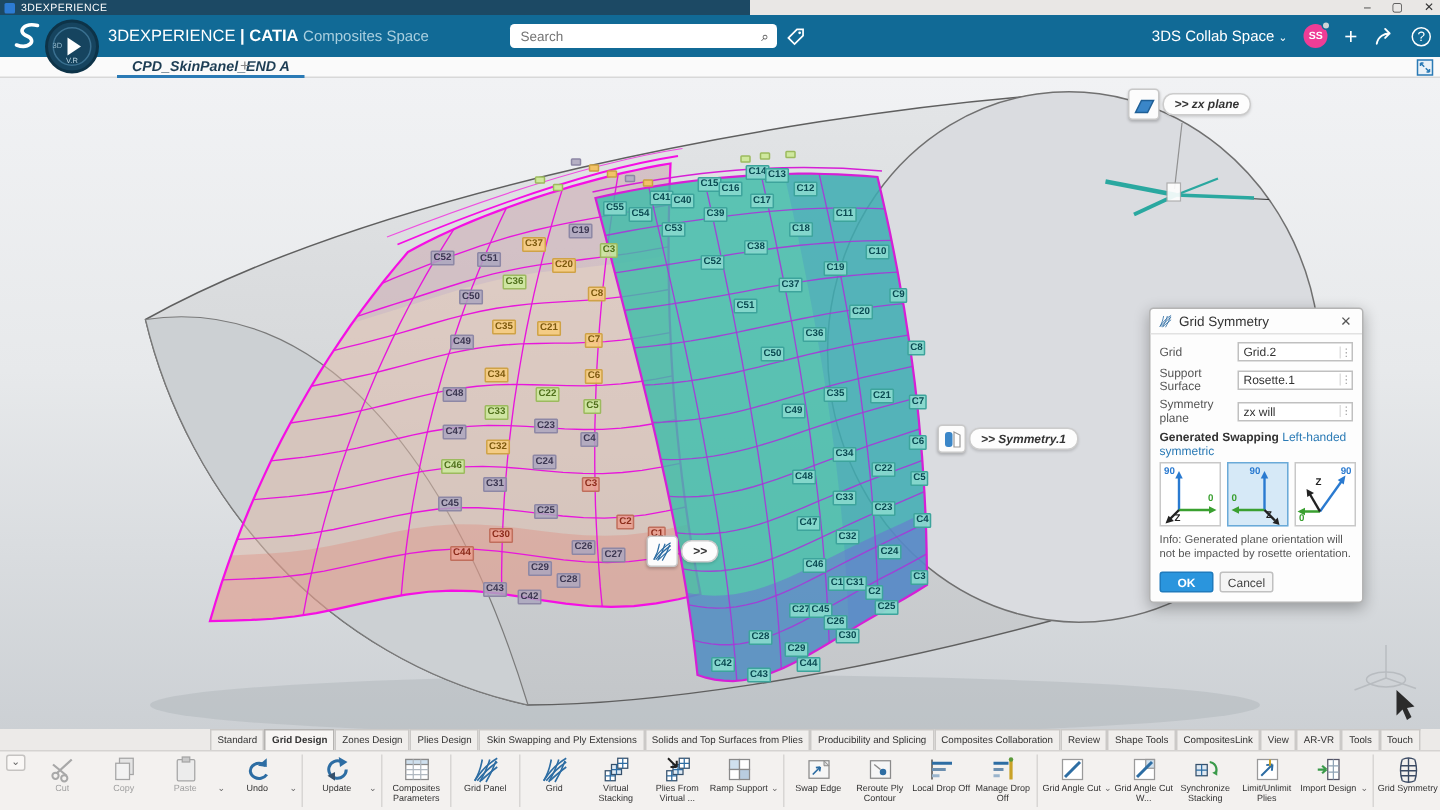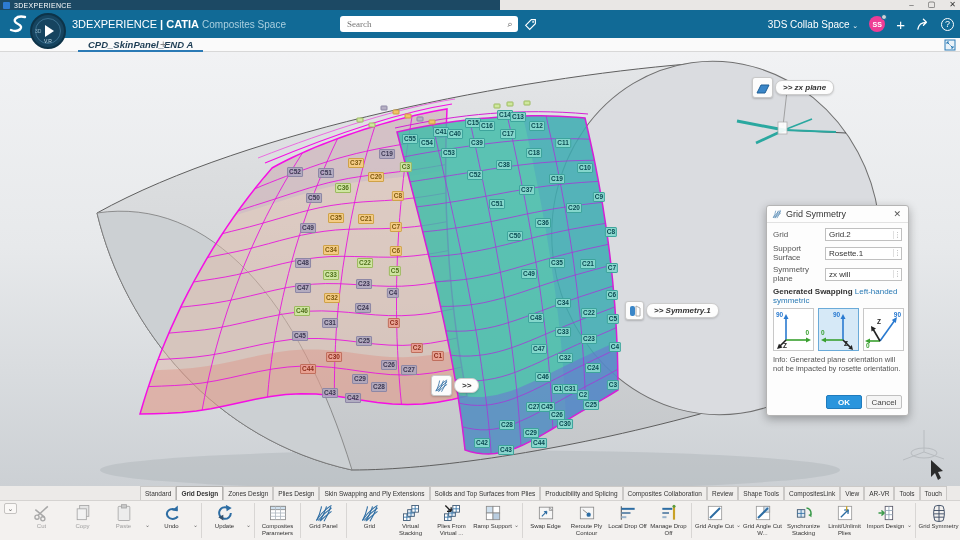--- a/index.html
+++ b/index.html
@@ -13,21 +13,21 @@
   .osbar-title { color:#fff; font-size:7px; margin-left:4px; letter-spacing:.3px; }
   .winctl { position:absolute; right:4px; top:0; height:10px; display:flex; gap:14px; align-items:center; color:#333; font-size:8px; }
   .winctl span { cursor:default; line-height:10px; }
 
   
   .header { position:absolute; top:10px; left:0; width:960px; height:28px; background:#116a96; display:flex; align-items:center; color:#fff; }
   .brand { margin-left:72px; font-size:11px; white-space:nowrap; }
   .brand b { font-weight:bold; }
   .brand .suffix { color:#a9cfdf; font-size:10px; font-weight:normal; }
   .searchwrap { position:absolute; left:340px; top:6px; width:178px; height:16px; background:#fff; border-radius:3px; display:flex; align-items:center; }
-  .searchwrap input { border:0; outline:none; flex:1; font-size:9px; padding-left:7px; color:#333; background:transparent; font-family:Liberation Serif, serif; }
+  .searchwrap input { border:0; outline:none; flex:1; font-size:9px; padding-left:7px; color:#333; background:transparent; font-family:Liberation Sans, sans-serif; }
   .searchwrap .mag { width:16px; color:#444; font-size:9px; text-align:center; }
   .tagicon { position:absolute; left:524px; top:8px; }
   .hdr-right { position:absolute; right:6px; top:0; height:28px; display:flex; align-items:center; gap:11px; }
   .collab { font-size:10px; white-space:nowrap; }
   .collab .caret { font-size:7px; }
   .avatar { width:16px; height:16px; border-radius:50%; background:#ee3d96; color:#fff; font-size:7px; font-weight:bold; display:flex; align-items:center; justify-content:center; position:relative; }
   .avatar .dot { position:absolute; right:-2px; top:-2px; width:6px; height:6px; border-radius:50%; background:#cfd3d6; border:1px solid #116a96; }
   .hplus { font-size:15px; font-weight:normal; line-height:15px; }
   .hicon svg { display:block; }
   .help { width:13px; height:13px; border:1px solid #fff; border-radius:50%; font-size:9px; display:flex; align-items:center; justify-content:center; }
@@ -52,21 +52,21 @@
   .clabel.teal   { background:rgba(134,216,204,.95); color:#0a4a52; border:1px solid #3da49c; }
   .clabel.gray   { background:rgba(172,166,190,.85); color:#3c3752; border:1px solid #8d87a5; }
   .clabel.green  { background:rgba(205,232,158,.9);  color:#50711c; border:1px solid #9cba5e; }
   .clabel.orange { background:rgba(246,204,126,.9);  color:#7d5a0e; border:1px solid #cfa246; }
   .clabel.red    { background:rgba(233,160,144,.9);  color:#8d2d1c; border:1px solid #c06e5c; }
   .emarker { position:absolute; width:7px; height:5px; border-radius:1px; transform:translate(-50%,-50%); z-index:4; }
   .emarker.orange { background:#f2c267; border:1px solid #caa040; }
   .emarker.gray   { background:#b6b0c4; border:1px solid #8d87a5; }
   .emarker.green  { background:#cfe89e; border:1px solid #9cba5e; }
 
-  .callout { position:absolute; display:flex; align-items:center; z-index:10;margin-top:18px; }
+  .callout { position:absolute; display:flex; align-items:center; z-index:10; }
   .co-iconbox { width:21px; height:21px; background:#fcfcfc; border:1px solid #c8c8c8; border-radius:3px; box-shadow:0 1px 2px rgba(0,0,0,.2); display:flex; align-items:center; justify-content:center; }
   .co-pill { height:15px; margin-left:2px; padding:0 7px; background:#fdfdfd; border:1px solid #cccccc; border-radius:7px; font-size:8px; font-style:italic; font-weight:bold; color:#333; line-height:13px; white-space:nowrap; box-shadow:0 1px 2px rgba(0,0,0,.15); }
 
   
   .dialog { position:absolute; left:766px; top:205px; width:143px; background:#fdfdfd; border:1px solid #b4b4b4; border-radius:3px; box-shadow:0 3px 10px rgba(0,0,0,.3); z-index:40; font-size:8.5px; color:#444; }
   .dlg-head { height:17px; display:flex; align-items:center; padding:0 5px; border-bottom:1px solid #e2e2e2; }
   .dlg-title { margin-left:4px; font-size:9px; color:#333; flex:1; }
   .dlg-x { font-size:9px; color:#555; padding:0 2px; }
   .dlg-body { padding:5px 6px 6px 6px; }
   .dlg-row { display:flex; align-items:center; margin-bottom:3px; }
@@ -76,21 +76,21 @@
   .dlg-spin { width:8px; text-align:center; color:#999; font-size:7px; border-left:1px solid #e0e0e0; }
   .dlg-rosette-line { margin:4px 0 3px 0; font-size:8px; }
   .dlg-rosette-line b { color:#333; }
   .dlg-rosette-line .lh { color:#2a7ab5; }
   .thumbs { display:flex; gap:4px; }
   .thumb { width:41px; height:43px; border:1px solid #c8c8c8; background:#fff; position:relative; }
   .thumb.selected { background:#d6e9f7; border:1px solid #6aaad8; }
   .thumb span { position:absolute; font-size:6.5px; font-weight:bold; }
   .t90 { color:#2a7ad0; } .t0 { color:#3aa030; } .tz { color:#222; }
   .dlg-info { margin-top:4px; font-size:7.5px; color:#555; line-height:1.25; }
-  .dlg-btns { display:flex; justify-content:flex-end; gap:4px; margin-top:21px; }
+  .dlg-btns { display:flex; justify-content:flex-start; gap:4px; margin-top:7px; }
   .btn-ok { width:36px; height:14px; background:#2a95dd; color:#fff; font-size:8px; font-weight:bold; border:1px solid #1f7bbd; border-radius:2px; text-align:center; line-height:13px; }
   .btn-cancel { width:36px; height:14px; background:#f5f5f5; color:#444; font-size:8px; border:1px solid #c0c0c0; border-radius:2px; text-align:center; line-height:13px; }
 
   
   .ribbontabs { position:absolute; top:486px; left:0; width:960px; height:14px; background:#eceae8; display:flex; padding-left:140px; }
   .rtab { font-size:6.5px; color:#333; padding:0 4px; line-height:13px; background:#f0eeec; border:1px solid #cbc9c7; border-bottom:none; white-space:nowrap; }
   .rtab.active { background:#f7f5f3; font-weight:bold; border-color:#b5b3b1; }
   .toolbar { position:absolute; top:500px; left:0; width:960px; height:40px; background:#f3f1ef; border-top:1px solid #d5d3d1; display:flex; align-items:stretch; padding-left:4px; }
   .collapse { width:13px; height:11px; margin:2px 4px 0 0; border:1px solid #c5c3c1; background:#faf8f6; color:#666; font-size:7px; text-align:center; line-height:9px; align-self:flex-start; border-radius:2px; }
   .tool { width:41px; display:flex; flex-direction:column; align-items:center; padding-top:2px; }

